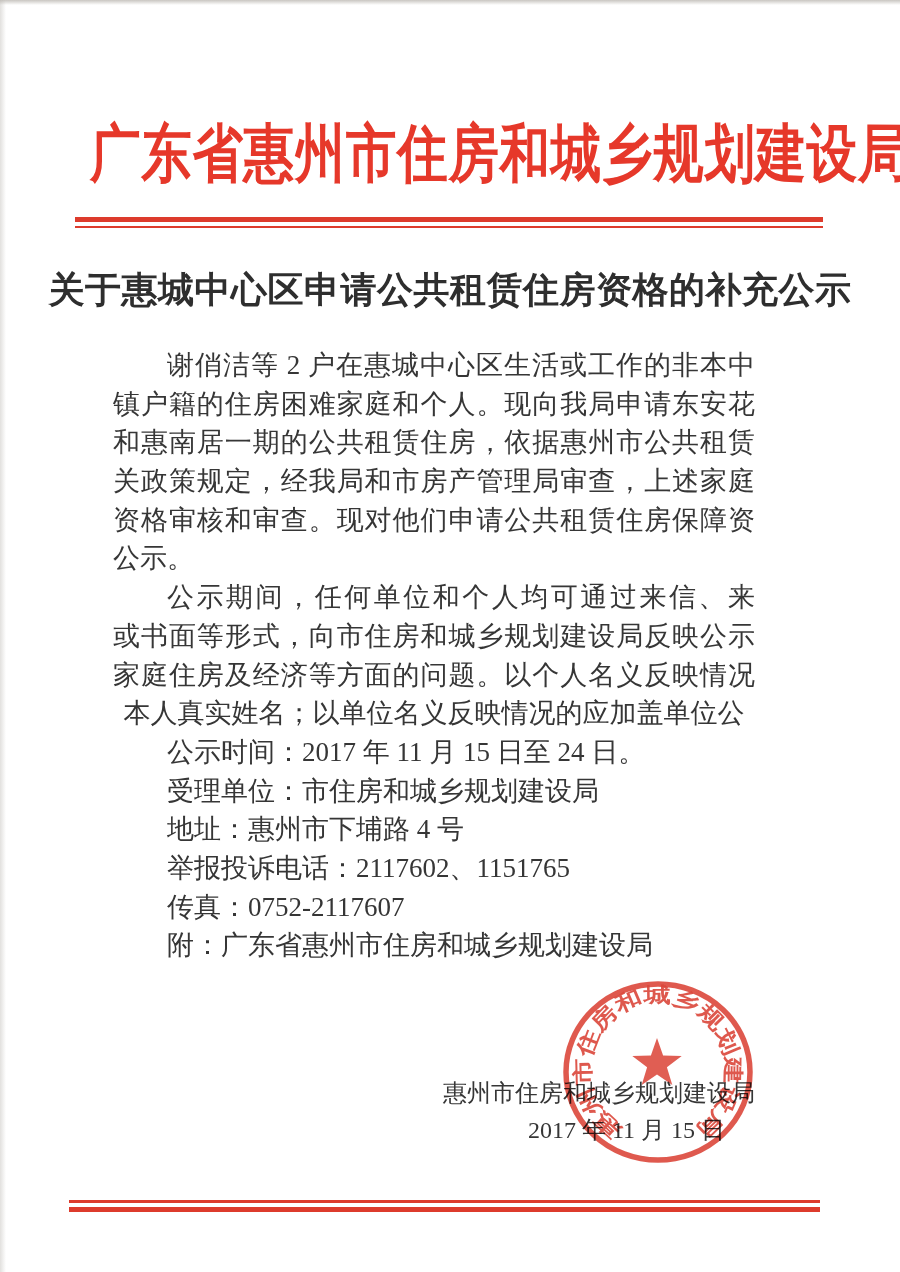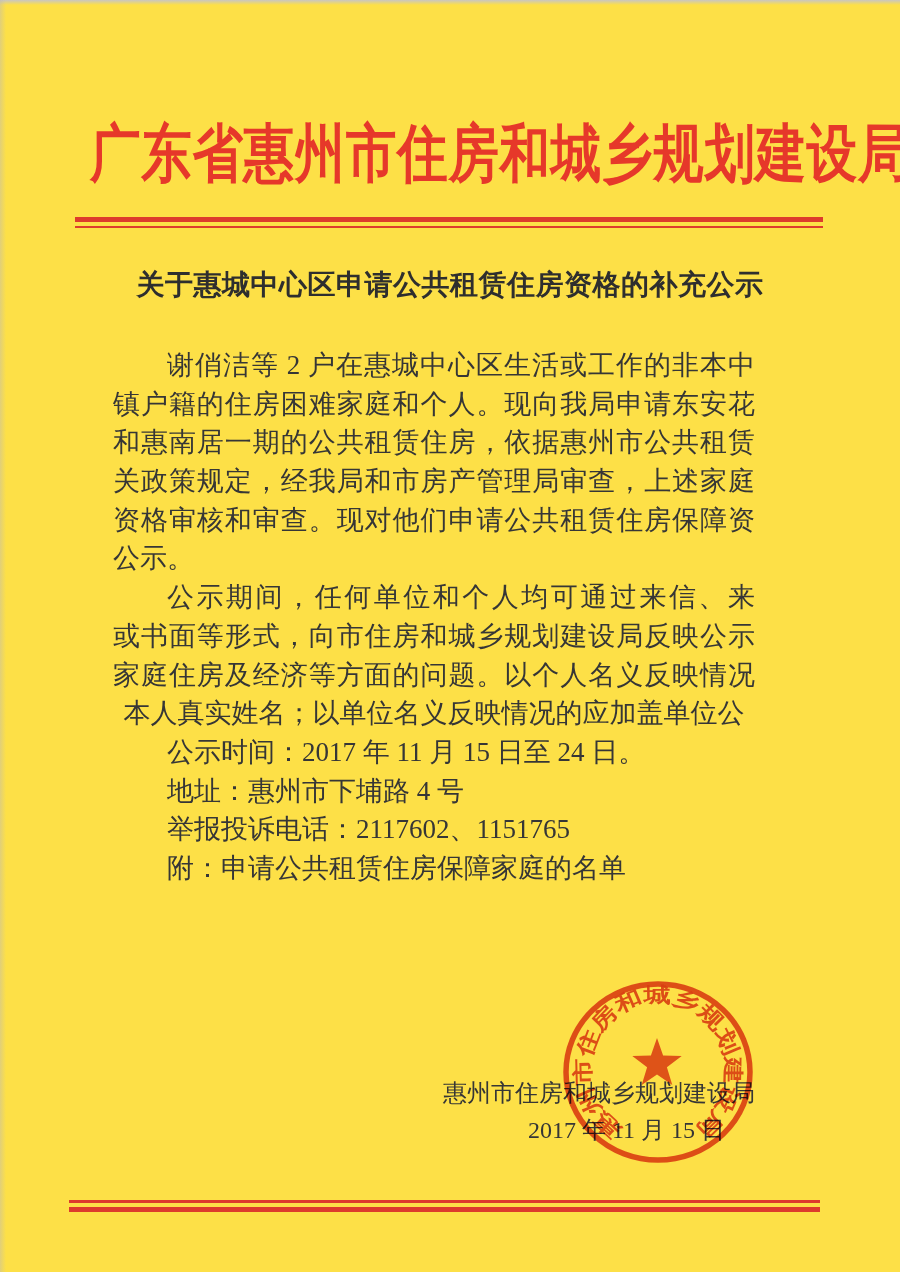--- a/index.html
+++ b/index.html
@@ -5,21 +5,21 @@
   html,body{margin:0;padding:0;}
   body{
     width:900px;height:1272px;
     background:#e9e7e3;
     font-family:"Liberation Serif","DejaVu Serif",serif;
     position:relative;
     overflow:hidden;
   }
   .paper{
     position:absolute;left:0;top:0;width:900px;height:1272px;
-    background:#fde047;
+    background:#ffffff;
   }
   .scan-edge-top{
     position:absolute;left:0;top:0;width:900px;height:5px;
     background:linear-gradient(to bottom,#c9c6c1,rgba(252,251,248,0));
   }
   .scan-edge-left{
     position:absolute;left:0;top:0;width:6px;height:1272px;
     background:linear-gradient(to right,rgba(190,187,182,.45),rgba(252,251,248,0));
   }
   .bureau-header{
@@ -34,21 +34,21 @@
     letter-spacing:1px;
   }
   .rule{position:absolute;background:#dd3b2c;}
   .hdr-rule-thick{left:75px;top:217px;width:748px;height:5px;}
   .hdr-rule-thin{left:75px;top:226px;width:748px;height:2px;}
   .ftr-rule-thin{left:69px;top:1200px;width:751px;height:3px;}
   .ftr-rule-thick{left:69px;top:1207px;width:751px;height:5px;}
   .doc-title{
     position:absolute;left:0;top:266px;width:900px;
     text-align:center;
-    font-size:28px;font-weight:bold;
+    font-size:36px;font-weight:bold;
     color:#2e2e2e;
     letter-spacing:0.5px;
   }
   .textblock{
     position:absolute;left:113px;top:346px;width:642px;
     font-size:27px;line-height:38.7px;
     color:#363636;
   }
   .line{
     text-align:justify;
@@ -95,23 +95,25 @@
     <div class="line">关政策规定，经我局和市房产管理局审查，上述家庭通过了</div>
     <div class="line">资格审核和审查。现对他们申请公共租赁住房保障资格进行</div>
     <div class="line loose">公示。</div>
 
     <div class="line indent">公示期间，任何单位和个人均可通过来信、来电、来访</div>
     <div class="line">或书面等形式，向市住房和城乡规划建设局反映公示对象的</div>
     <div class="line">家庭住房及经济等方面的问题。以个人名义反映情况的应署</div>
     <div class="line loose">本人真实姓名；以单位名义反映情况的应加盖单位公章。</div>
 
     <div class="line loose indent">公示时间：2017 年 11 月 15 日至 24 日。</div>
+    <div class="line loose indent">受理单位：市住房和城乡规划建设局</div>
     <div class="line loose indent">地址：惠州市下埔路 4 号</div>
     <div class="line loose indent">举报投诉电话：2117602、1151765</div>
-    <div class="line loose indent">附：申请公共租赁住房保障家庭的名单</div>
+    <div class="line loose indent">传真：0752-2117607</div>
+    <div class="line loose indent">附：广东省惠州市住房和城乡规划建设局</div>
   </div>
 
   <div class="signature">惠州市住房和城乡规划建设局</div>
   <div class="sig-date">2017 年 11 月 15 日</div>
 
   <svg class="seal" viewBox="0 0 194 184" xmlns="http://www.w3.org/2000/svg">
     <ellipse cx="97" cy="92" rx="92" ry="88" fill="none" stroke="#d8372a" stroke-width="5.5" opacity="0.9"></ellipse>
     <polygon points="96,58 102.1,75.6 120.7,76 105.9,87.2 111.3,105 96,94.4 80.7,105 86.1,87.2 71.3,76 89.9,75.6" fill="#d8372a" opacity="0.88"></polygon>
     <path id="sealArc" d="M 63 149 A 68 68 0 1 1 131 149" fill="none"></path>
     <text font-size="21" fill="#d8372a" opacity="0.9" font-family="Liberation Serif, DejaVu Serif, serif" font-weight="bold">

